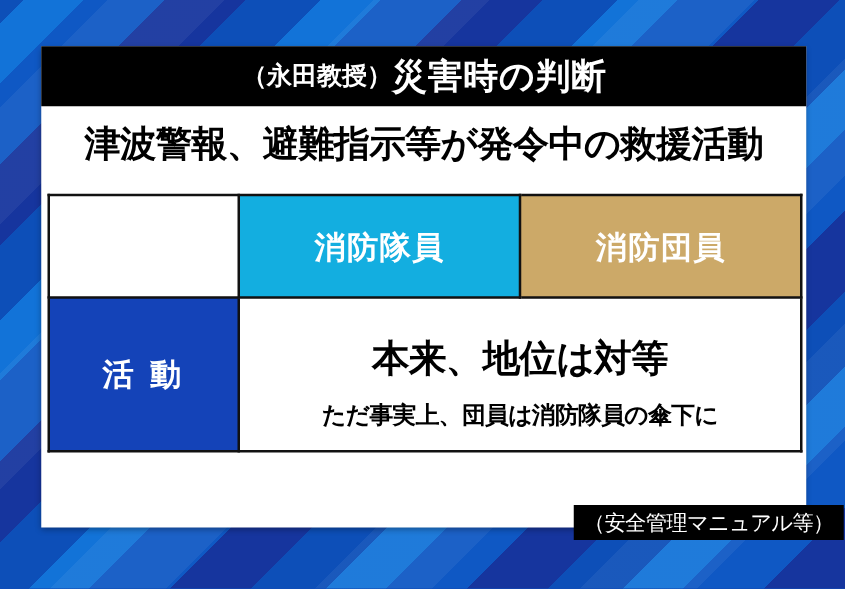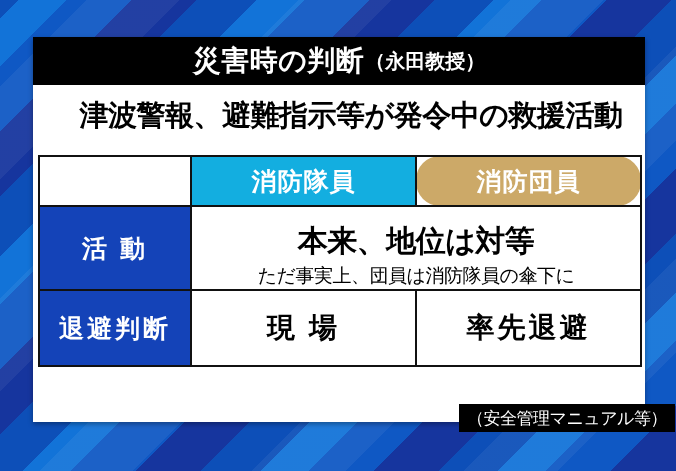--- a/index.html
+++ b/index.html
@@ -91,35 +91,34 @@
     width: 100%;
     height: 62px;
     display: flex;
     align-items: center;
     justify-content: center;
     color: #000000;
     font-size: 29px;
     font-weight: bold;
     letter-spacing: -0.5px;
     white-space: nowrap;
-    padding-left: 12px;
   }
 
   
   #table {
     position: absolute;
     left: 5px;
     top: 118px;
     width: 602px;
     border-collapse: collapse;
     table-layout: fixed;
   }
   #table td {
     border: 2px solid #111111;
-    padding: 0;
+    padding: 16px;
     text-align: center;
     vertical-align: middle;
   }
 
   .col-label { width: 152px; }
   .col-a     { width: 225px; }
   .col-b     { width: 225px; }
 
   .cell-blank {
     background: #ffffff;
@@ -133,21 +132,20 @@
     height: 48px;
     letter-spacing: 1px;
   }
   .cell-head-b {
     background: #cca968;
     color: #ffffff;
     font-size: 25px;
     font-weight: bold;
     height: 48px;
     letter-spacing: 1px;
-    border-radius: 24px;
   }
   .cell-rowlabel {
     background: #1443b8;
     color: #ffffff;
     font-size: 25px;
     font-weight: bold;
     letter-spacing: 3px;
   }
   .row-activity { height: 84px; }
   .row-retreat  { height: 76px; }
@@ -159,24 +157,24 @@
   .body-main {
     font-size: 30px;
     font-weight: bold;
     letter-spacing: -0.5px;
     line-height: 1.15;
     white-space: nowrap;
     margin-top: 16px;
   }
   .body-sub {
     font-size: 19px;
-    font-weight: normal;
+    font-weight: bold;
     letter-spacing: -0.5px;
     line-height: 1.2;
-    margin-top: 6px;
+    margin-top: 16px;
     white-space: nowrap;
   }
   .cell-value {
     background: #ffffff;
     color: #000000;
     font-size: 28px;
     font-weight: bold;
     letter-spacing: 3px;
     white-space: nowrap;
   }
@@ -204,22 +202,22 @@
 
 <div id="stage">
 
   <div id="bg">
     <div id="bg-overlay"></div>
   </div>
 
   <div id="card">
 
     <div id="title-bar">
+      <span id="title-sub">（永田教授）</span>
       <span id="title-main">災害時の判断</span>
-      <span id="title-sub">（永田教授）</span>
     </div>
 
     <div id="subtitle">津波警報、避難指示等が発令中の救援活動</div>
 
     <table id="table">
       <colgroup>
         <col class="col-label">
         <col class="col-a">
         <col class="col-b">
       </colgroup>
@@ -231,25 +229,20 @@
         </tr>
 
         <tr class="row-activity">
           <td class="cell-rowlabel">活 動</td>
           <td class="cell-body" colspan="2">
             <div class="body-main">本来、地位は対等</div>
             <div class="body-sub">ただ事実上、団員は消防隊員の傘下に</div>
           </td>
         </tr>
 
-        <tr class="row-retreat">
-          <td class="cell-rowlabel">退避判断</td>
-          <td class="cell-value">現 場</td>
-          <td class="cell-value">率先退避</td>
-        </tr>
       </tbody>
     </table>
 
   </div>
 
   <div id="source-note">（安全管理マニュアル等）</div>
 
 </div>
 
 </body></html>

